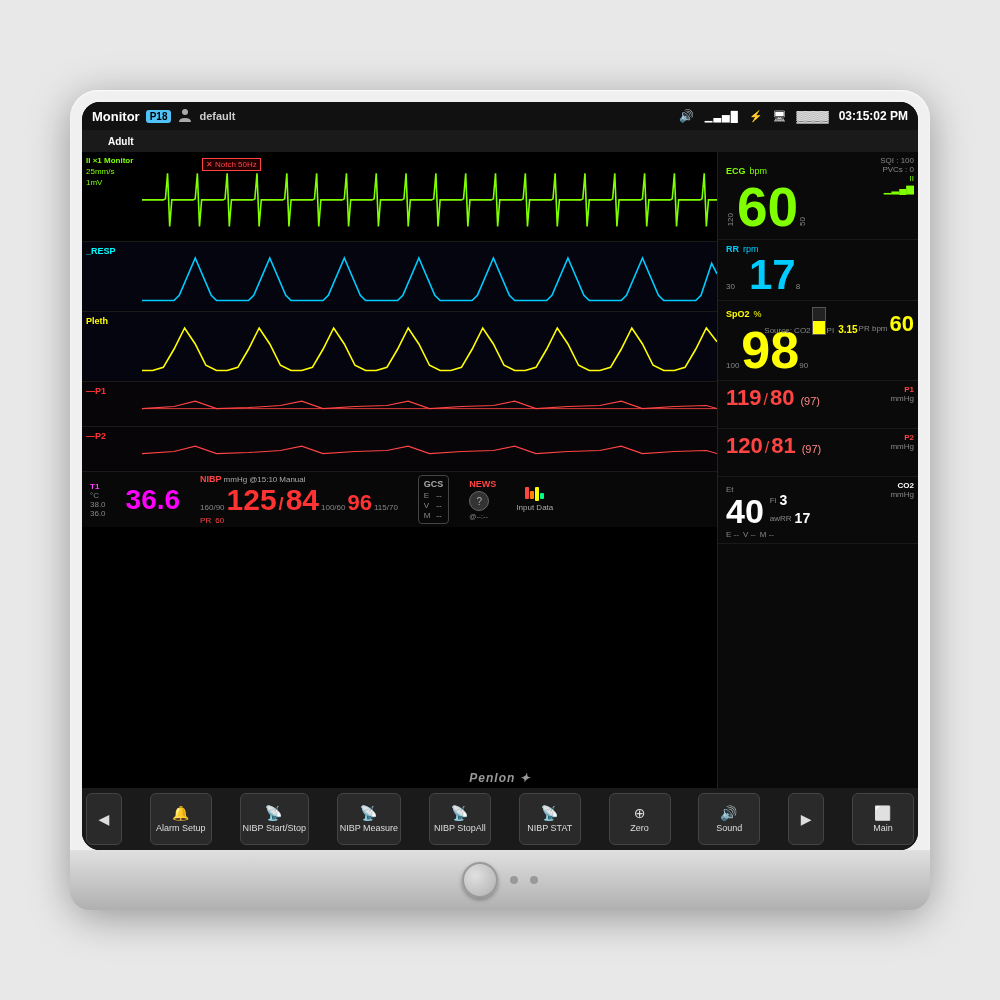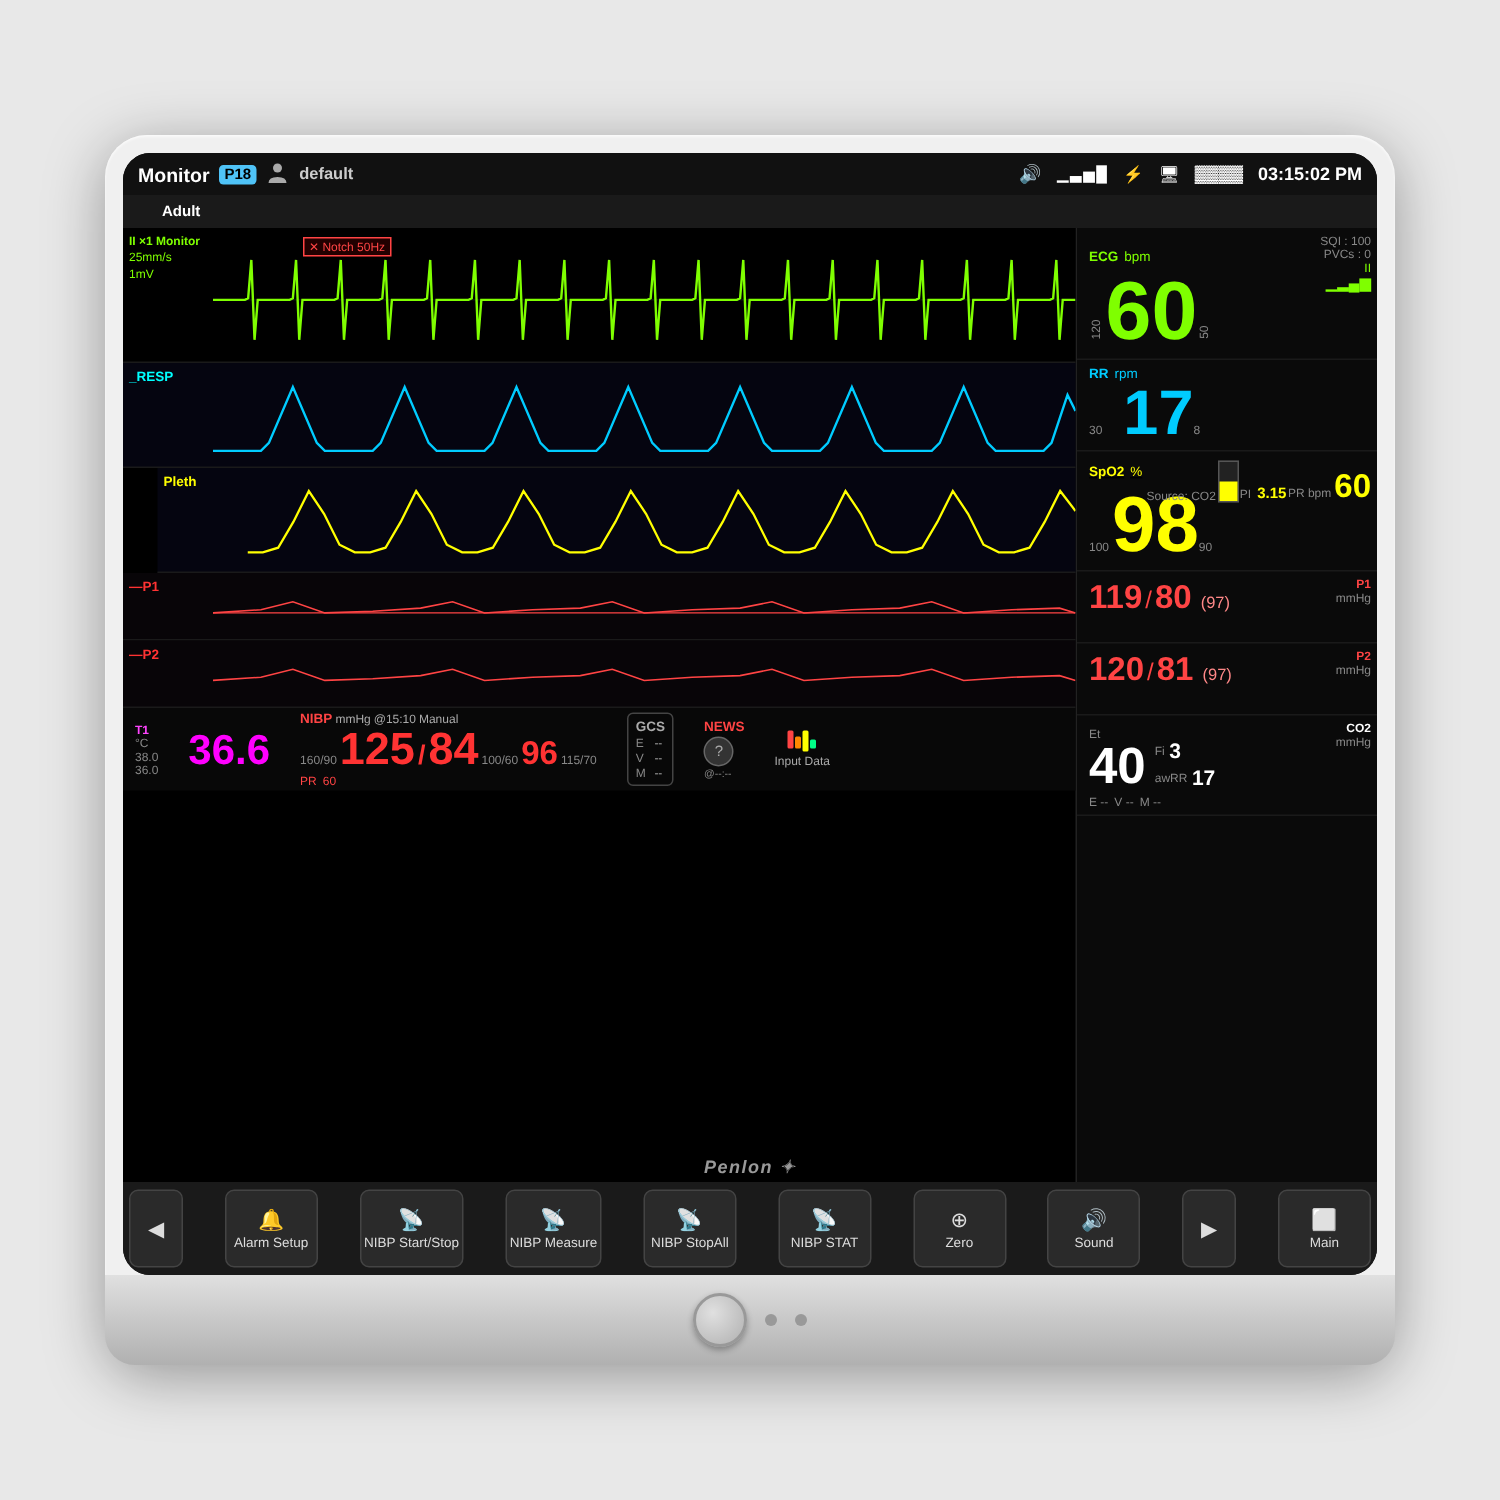--- a/index.html
+++ b/index.html
@@ -100,21 +100,21 @@
       position: relative;
     }
 
     .wave-row {
       position: relative;
       border-bottom: 1px solid #1a1a1a;
     }
 
     .wave-ecg { height: 90px; background: #000; }
     .wave-resp { height: 70px; background: #050510; }
-    .wave-pleth { height: 70px; background: #050510; margin-left: 23px; }
+    .wave-pleth { height: 70px; background: #050510; }
     .wave-p1 { height: 45px; background: #080508; }
     .wave-p2 { height: 45px; background: #080508; }
     .wave-co2 { height: 65px; background: #050505; }
     .wave-bottom { height: 55px; background: #080808; display: flex; align-items: center; padding: 0 8px; gap: 20px; }
 
     
     .wave-svg {
       position: absolute;
       top: 0; left: 60px; right: 0; bottom: 0;
       width: calc(100% - 60px);

